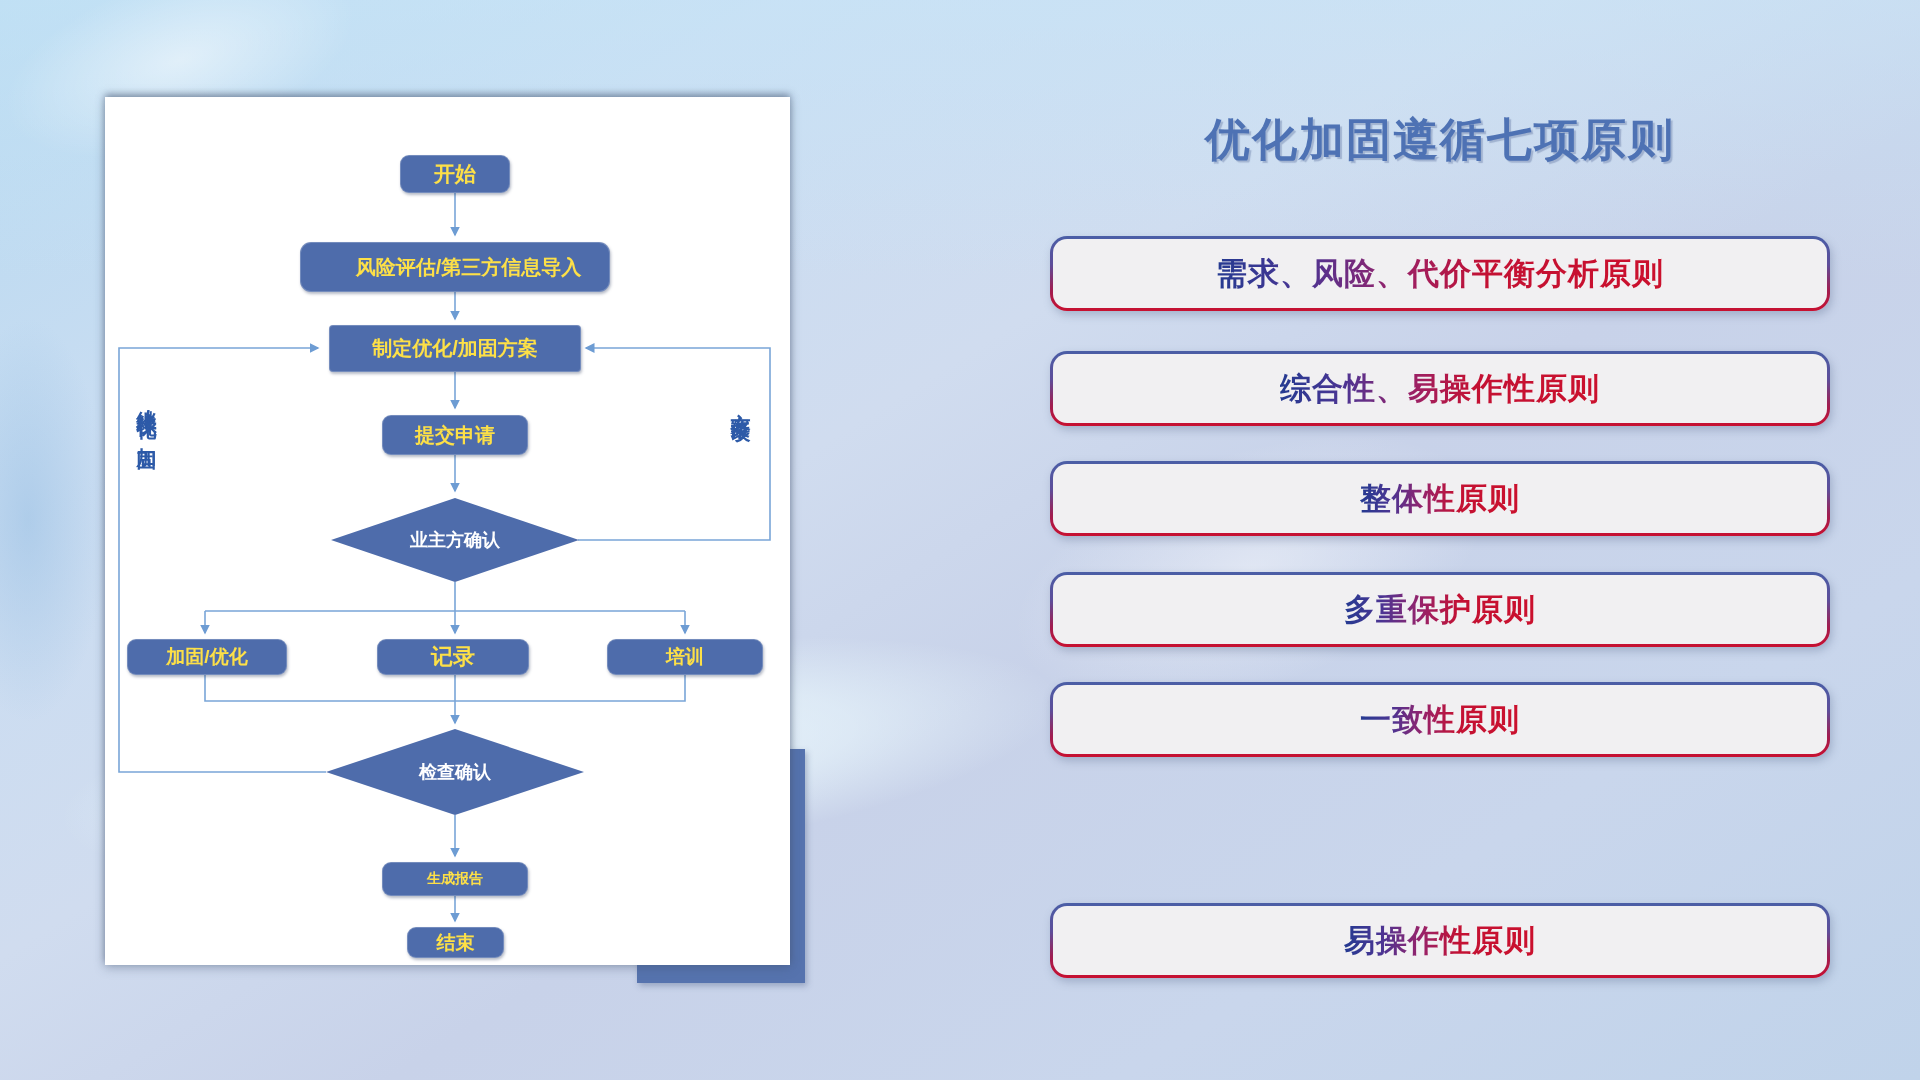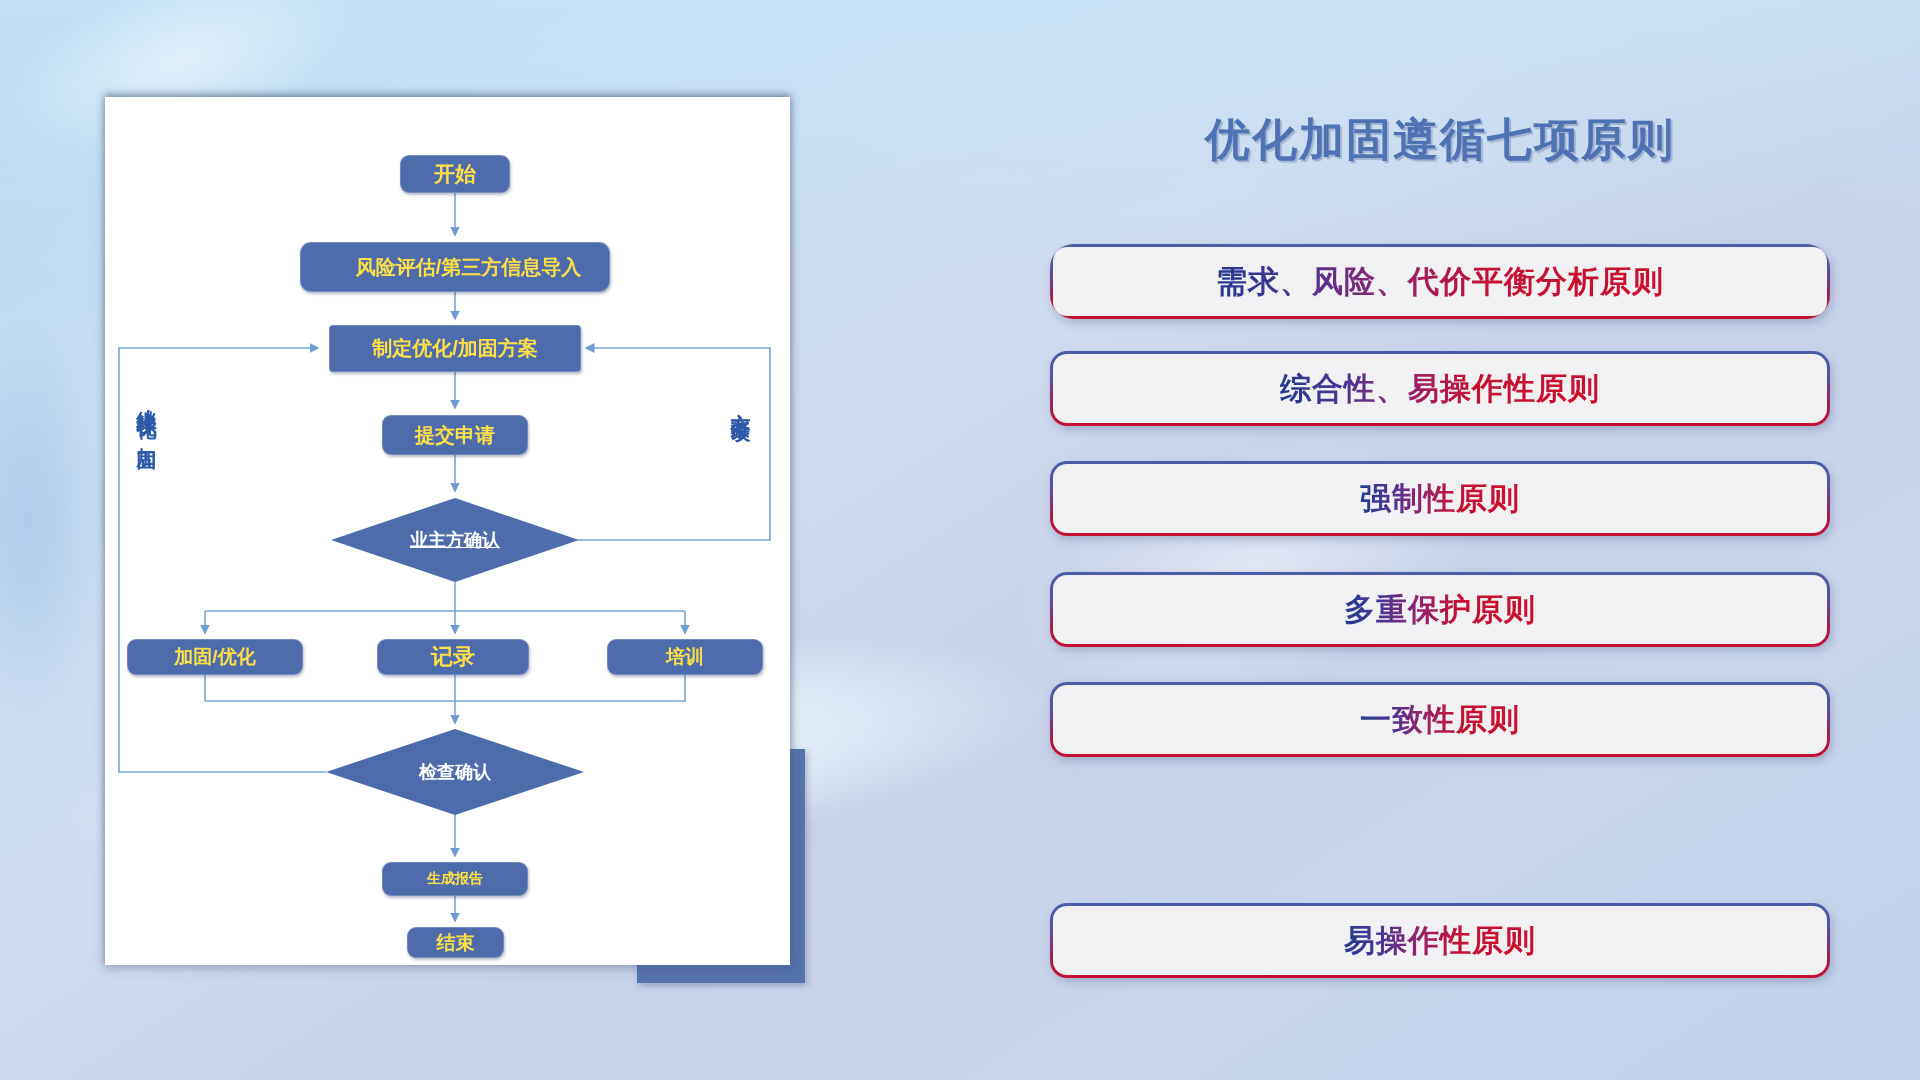--- a/index.html
+++ b/index.html
@@ -89,24 +89,24 @@
     </div>
     <div class="node" style="left:195px;top:145px;width:310px;height:50px;font-size:20px;border-radius:11px;padding-left:27px;">
       <span>风险评估/第三方信息导入</span>
     </div>
     <div class="node" style="left:224px;top:228px;width:252px;height:47px;font-size:20px;border-radius:4px;">
       <span>制定优化/加固方案</span>
     </div>
     <div class="node" style="left:277px;top:318px;width:146px;height:40px;font-size:20px;">
       <span>提交申请</span>
     </div>
-    <div class="diamond" style="left:226px;top:401px;width:248px;height:84px;font-size:18px;text-decoration:underline;">
+    <div class="diamond" style="left:226px;top:401px;width:248px;height:84px;font-size:18px;">
       <span>业主方确认</span>
     </div>
-    <div class="node" style="left:22px;top:542px;width:176px;height:36px;font-size:19px;">
+    <div class="node" style="left:22px;top:542px;width:160px;height:36px;font-size:19px;">
       <span>加固/优化</span>
     </div>
     <div class="node" style="left:272px;top:542px;width:152px;height:36px;font-size:22px;">
       <span>记录</span>
     </div>
     <div class="node" style="left:502px;top:542px;width:156px;height:36px;font-size:19px;">
       <span>培训</span>
     </div>
     <div class="diamond" style="left:221px;top:632px;width:258px;height:86px;font-size:18px;">
       <span>检查确认</span>
@@ -117,33 +117,33 @@
     <div class="node" style="left:302px;top:830px;width:97px;height:31px;font-size:19px;">
       <span>结束</span>
     </div>
 
     <div class="vlabel" style="left:32px;top:298px;height:160px;">继续优化/加固</div>
     <div class="vlabel" style="left:626px;top:300px;height:100px;">方案修改</div>
   </div>
 
   <div class="principles-title">优化加固遵循七项原则</div>
 
-  <div class="principle" style="top:244px;border-radius:24px;">
+  <div class="principle" style="top:236px;">
     <div class="principle-inner">
       <span class="grad-text">需求、风险、代价平衡分析原则</span>
     </div>
   </div>
   <div class="principle" style="top:351px;">
     <div class="principle-inner">
       <span class="grad-text">综合性、易操作性原则</span>
     </div>
   </div>
   <div class="principle" style="top:461px;">
     <div class="principle-inner">
-      <span class="grad-text">强制性原则</span>
+      <span class="grad-text">整体性原则</span>
     </div>
   </div>
   <div class="principle" style="top:572px;">
     <div class="principle-inner">
       <span class="grad-text">多重保护原则</span>
     </div>
   </div>
   <div class="principle" style="top:682px;">
     <div class="principle-inner">
       <span class="grad-text">一致性原则</span>

